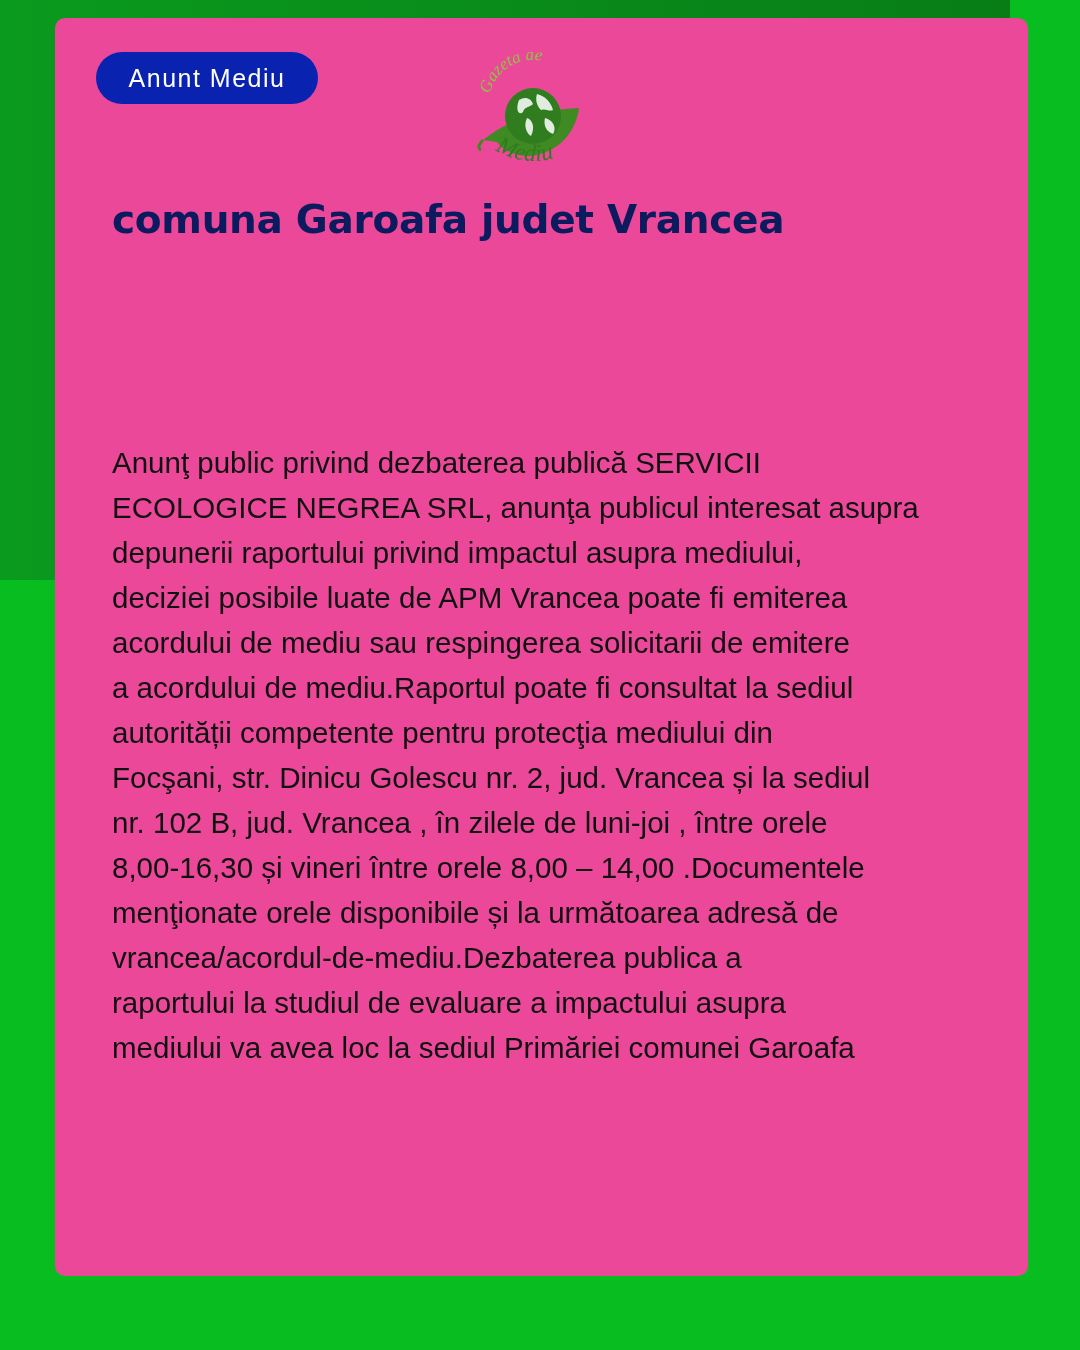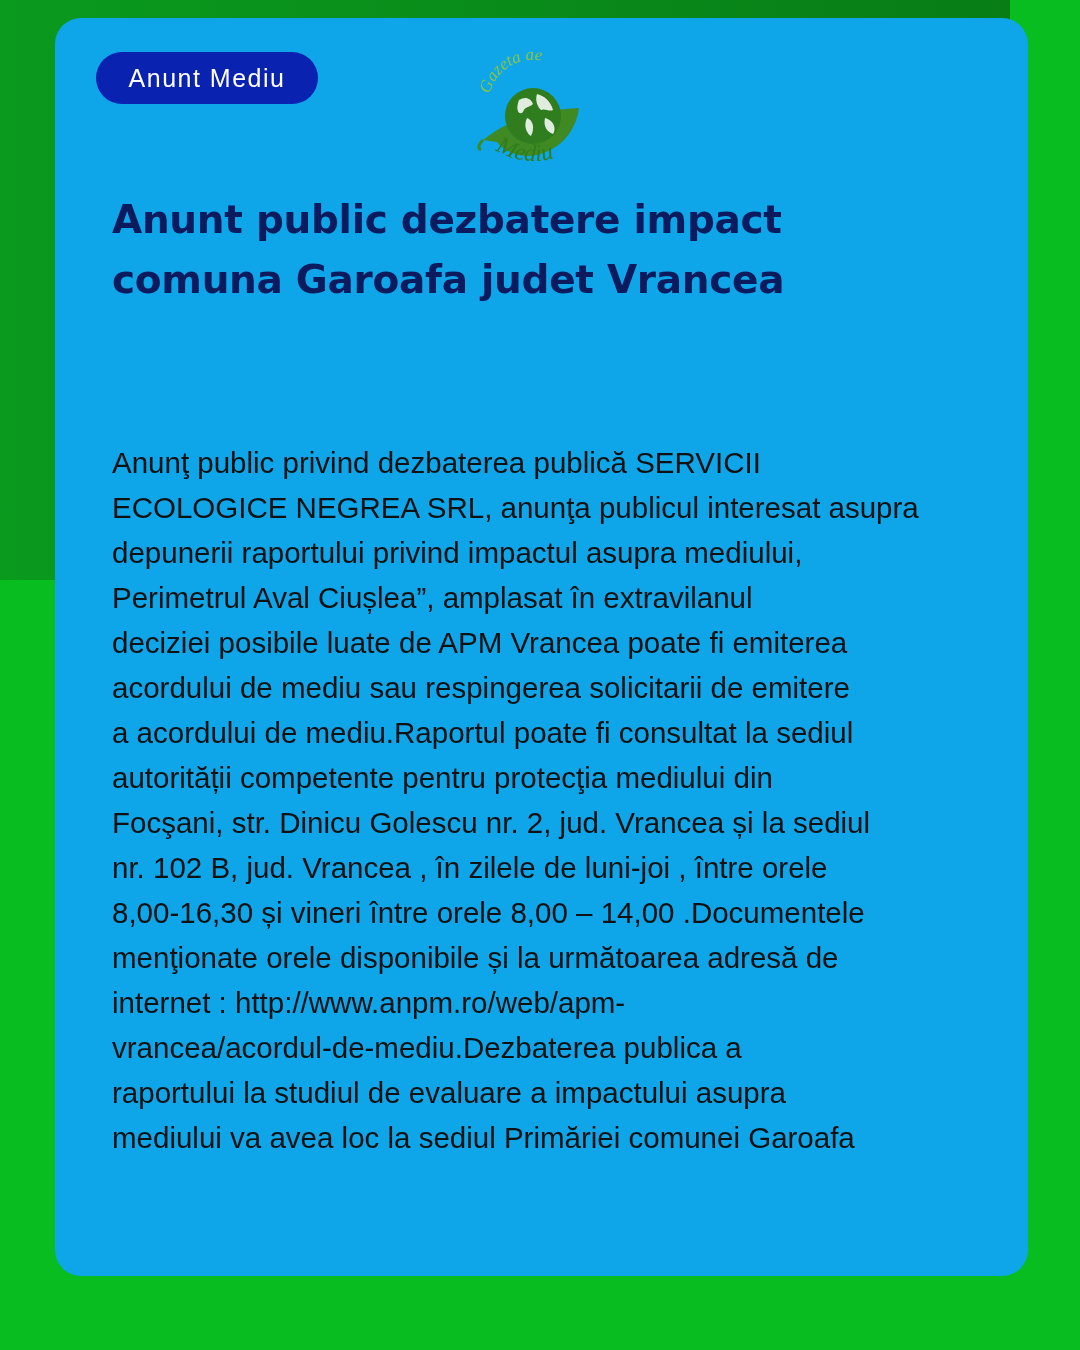--- a/index.html
+++ b/index.html
@@ -12,22 +12,22 @@
     .bg-dark-block {
       position: absolute;
       left: 0; top: 0;
       width: 1010px; height: 580px;
       background: linear-gradient(90deg, #0a9a1e 0%, #087d16 100%);
     }
     .card {
       position: absolute;
       left: 55px; top: 18px;
       width: 973px; height: 1258px;
-      background: #0ea5e9;
-      border-radius: 26px;
+      background: #ec4899;
+      border-radius: 10px;
       overflow: hidden;
     }
     .badge {
       position: absolute;
       left: 41px; top: 34px;
       width: 222px; height: 52px;
       background: #0a22b0;
       border-radius: 26px;
       color: #ffffff;
       font-family: "Liberation Sans", sans-serif;
@@ -94,36 +94,33 @@
       <text font-family="Liberation Serif, serif" font-style="italic" font-size="17" fill="#8cc63f">
         <textPath href="#arcTop" startOffset="4">Gazeta de</textPath>
       </text>
       <text font-family="Liberation Serif, serif" font-style="italic" font-size="24" fill="#2f7d1e">
         <textPath href="#arcBottom" startOffset="10">Mediu</textPath>
       </text>
     </svg>
   </div>
 
   <h1 class="title">
-    <span class="body-line">Anunt public dezbatere impact</span>
     <span class="body-line">comuna Garoafa judet Vrancea</span>
   </h1>
 
   <div class="body-text">
     <span class="body-line">Anunţ public privind dezbaterea publică SERVICII</span>
     <span class="body-line">ECOLOGICE NEGREA SRL, anunţa publicul interesat asupra</span>
     <span class="body-line">depunerii raportului privind impactul asupra mediului,</span>
-    <span class="body-line">Perimetrul Aval Ciușlea”, amplasat în extravilanul</span>
     <span class="body-line">deciziei posibile luate de APM Vrancea poate fi emiterea</span>
     <span class="body-line">acordului de mediu sau respingerea solicitarii de emitere</span>
     <span class="body-line">a acordului de mediu.Raportul poate fi consultat la sediul</span>
     <span class="body-line">autorității competente pentru protecţia mediului din</span>
     <span class="body-line">Focşani, str. Dinicu Golescu nr. 2, jud. Vrancea și la sediul</span>
     <span class="body-line">nr. 102 B, jud. Vrancea , în zilele de luni-joi , între orele</span>
     <span class="body-line">8,00-16,30 și vineri între orele 8,00 – 14,00 .Documentele</span>
     <span class="body-line">menţionate orele disponibile și la următoarea adresă de</span>
-    <span class="body-line">internet : http://www.anpm.ro/web/apm-</span>
     <span class="body-line">vrancea/acordul-de-mediu.Dezbaterea publica a</span>
     <span class="body-line">raportului la studiul de evaluare a impactului asupra</span>
     <span class="body-line">mediului va avea loc la sediul Primăriei comunei Garoafa</span>
   </div>
 
 </div>
 
 </body></html>

